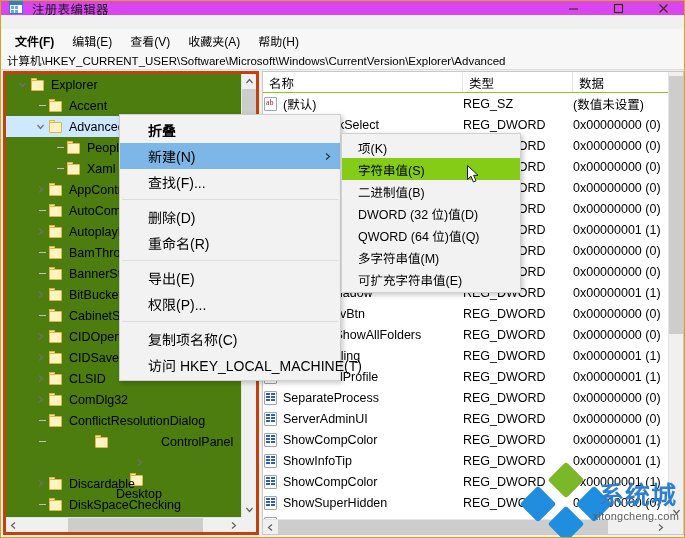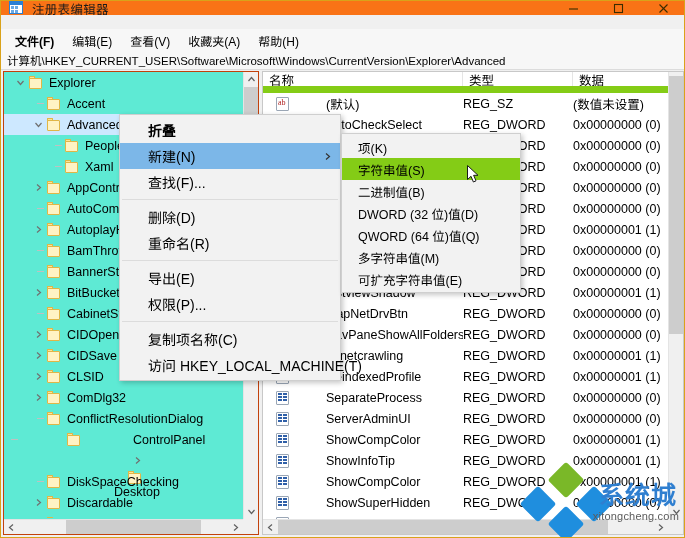--- a/index.html
+++ b/index.html
@@ -19,21 +19,21 @@
     border: 1px solid #d9a21a;
     box-sizing: border-box;
   }
 
   
   .titlebar {
     position: absolute;
     left: 0; top: 0;
     width: 685px;
     height: 14px;
-    background: #f97316;
+    background: #d946ef;
     display: flex;
     align-items: center;
     box-sizing: border-box;
   }
   .title-icon {
     width: 16px; height: 16px;
     margin-left: 8px;
     position: relative;
     flex: 0 0 auto;
   }
@@ -120,22 +120,22 @@
     font-size: 11.5px;
     white-space: nowrap;
     color: #000;
   }
 
   
   .tree-panel {
     position: absolute;
     left: 2px; top: 70px;
     width: 256px; height: 464px;
-    background: #5eead4;
-    border: 1px solid #c2410c;
+    background: #4d7c0f;
+    border: 3px solid #c2410c;
     box-sizing: border-box;
     overflow: hidden;
   }
   .tree-inner {
     position: absolute;
     left: 0; top: 0;
     width: 240px; height: 446px;
     overflow: hidden;
   }
   .tree-row {
@@ -236,21 +236,21 @@
     border: 1px solid #c8c8c8;
     box-sizing: border-box;
     overflow: hidden;
   }
   .list-header {
     position: absolute;
     left: 0; top: 0;
     height: 21px;
     width: 406px;
     background: #ffffff;
-    border-bottom: 7px solid #84cc16;
+    border-bottom: 1px solid #84cc16;
     display: flex;
     box-sizing: border-box;
     text-align: center;
   }
   .hcell {
     font-size: 12.5px;
     display: flex;
     align-items: center;
     padding-left: 6px;
     border-right: 1px solid #e5e5e5;
@@ -276,21 +276,21 @@
     white-space: nowrap;
     box-sizing: border-box;
   }
   .lcell {
     font-size: 12.5px;
     box-sizing: border-box;
     white-space: nowrap;
     overflow: hidden;
     color: #000;
   }
-  .lcell.c-name { width: 200px; display: flex; align-items: center; padding-left: 12px; gap: 31px;}
+  .lcell.c-name { width: 200px; display: flex; align-items: center; padding-left: 0;}
   .lcell.c-type { width: 110px; }
   .lcell.c-data { width: 96px; }
 
   .val-icon {
     width: 15px; height: 14px;
     flex: 0 0 auto;
     margin-right: 5px;
     position: relative;
   }
   .val-icon .pg {
@@ -649,21 +649,21 @@
         <div class="tree-row" style="padding-left: 26px;">
           <span class="twisty">
             <span style="width: 7px; height: 1px; background: rgb(192, 192, 192); display: block; margin-left: 4px;"></span>
           </span>
           <span class="folder">
             <span class="tab"></span>
             <span class="body"></span>
           </span>
           <span class="tree-label">ConflictResolutionDialog</span>
         </div>
-        <div class="tree-row" style=" gap: 46px;">
+        <div class="tree-row" style="padding-left: 26px; gap: 46px;">
           <span class="twisty">
             <span style="width: 7px; height: 1px; background: rgb(192, 192, 192); display: block; margin-left: 4px;"></span>
           </span>
           <span class="folder">
             <span class="tab"></span>
             <span class="body"></span>
           </span>
           <span class="tree-label">ControlPanel</span>
         </div>
         <div class="tree-row" style="padding-left: 26px; flex-direction: column;">
@@ -673,39 +673,39 @@
             </svg>
           </span>
           <span class="folder">
             <span class="tab"></span>
             <span class="body"></span>
           </span>
           <span class="tree-label">Desktop</span>
         </div>
         <div class="tree-row" style="padding-left: 26px;">
           <span class="twisty">
-            <span style="width: 7px; height: 1px; background: rgb(192, 192, 192); display: block; margin-left: 4px;"></span>
-          </span>
-          <span class="folder">
-            <span class="tab"></span>
-            <span class="body"></span>
-          </span>
-          <span class="tree-label">DiskSpaceChecking</span>
-        </div>
-        <div class="tree-row" style="padding-left: 26px;">
-          <span class="twisty">
             <svg width="9" height="9" viewBox="0 0 9 9">
               <polyline points="3,1.5 6.5,4.5 3,7.5" fill="none" stroke="#707070" stroke-width="1.2"></polyline>
             </svg>
           </span>
           <span class="folder">
             <span class="tab"></span>
             <span class="body"></span>
           </span>
           <span class="tree-label">Discardable</span>
+        </div>
+        <div class="tree-row" style="padding-left: 26px;">
+          <span class="twisty">
+            <span style="width: 7px; height: 1px; background: rgb(192, 192, 192); display: block; margin-left: 4px;"></span>
+          </span>
+          <span class="folder">
+            <span class="tab"></span>
+            <span class="body"></span>
+          </span>
+          <span class="tree-label">DiskSpaceChecking</span>
         </div>
         <div class="tree-row" style="padding-left: 26px;">
           <span class="twisty"></span>
           <span class="folder">
             <span class="tab"></span>
           </span>
           <span class="tree-label">FileExts</span>
         </div>
       </div>
 

